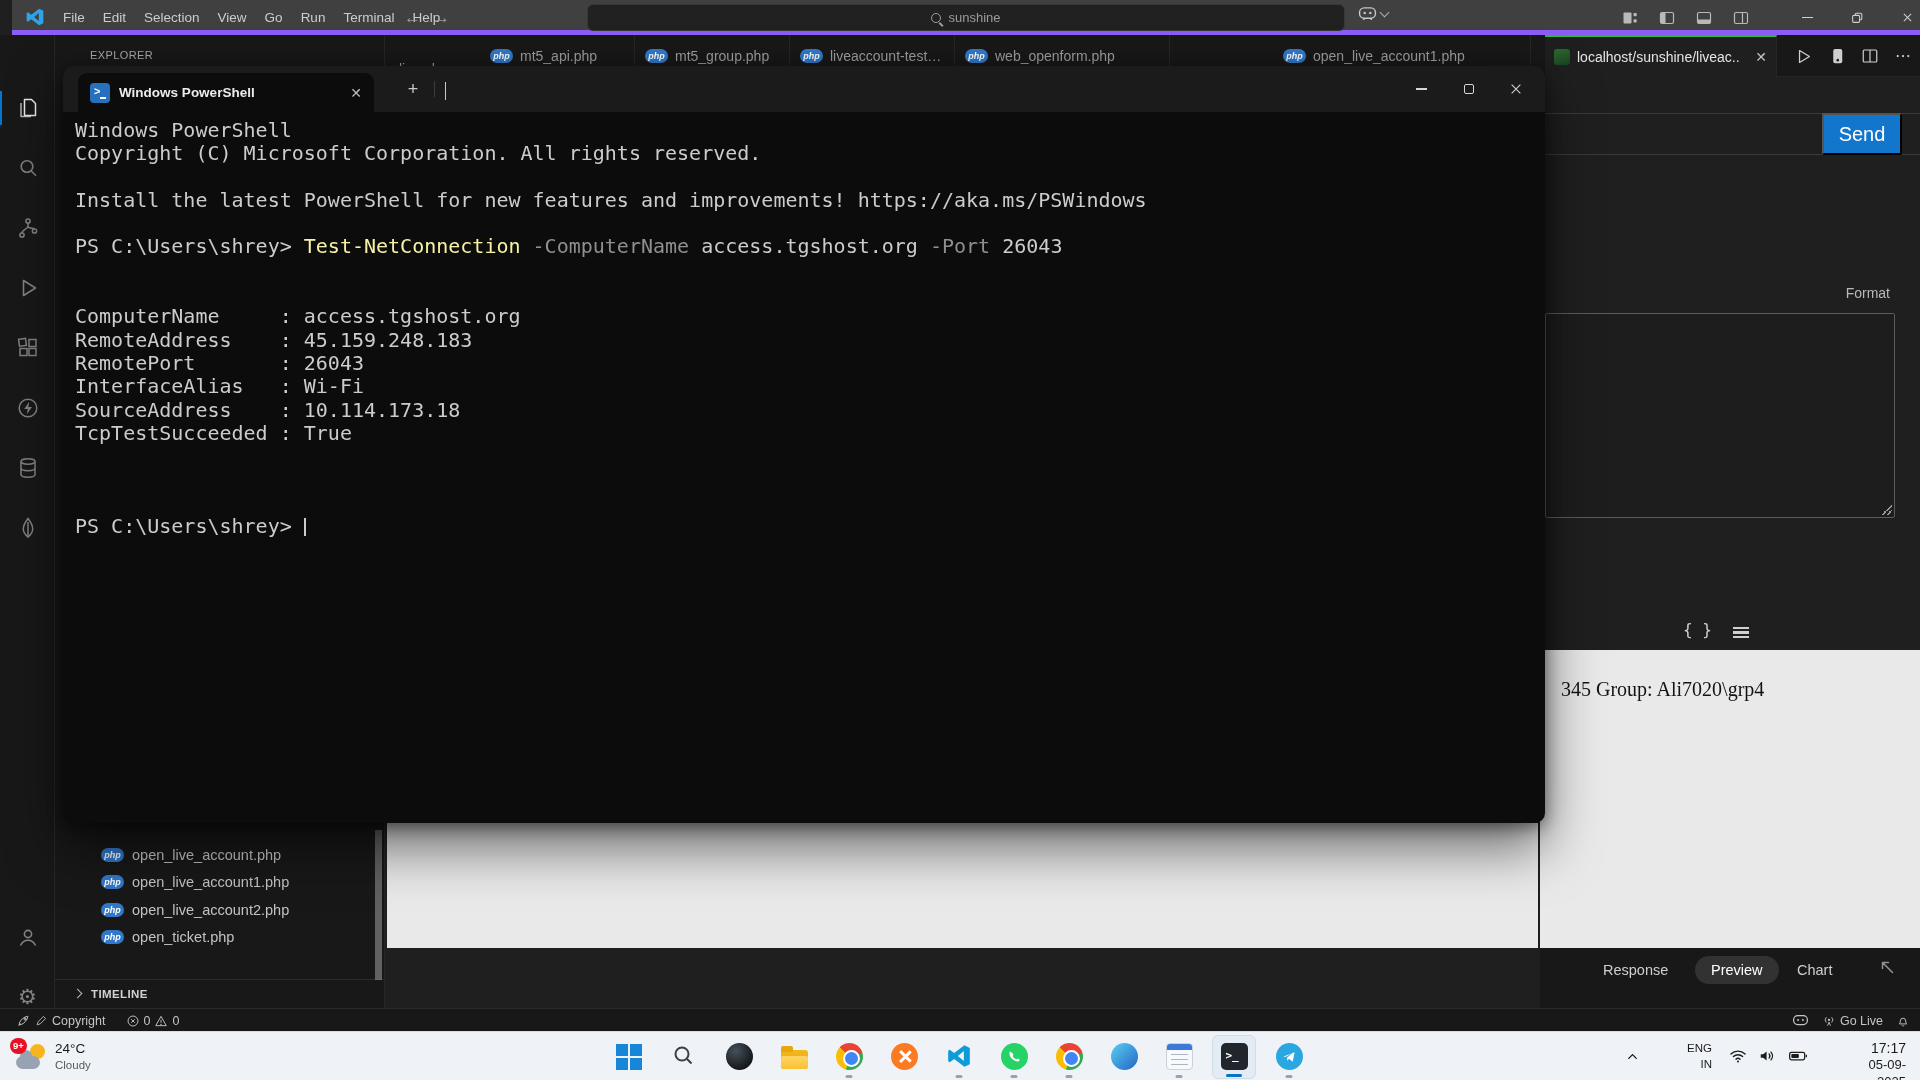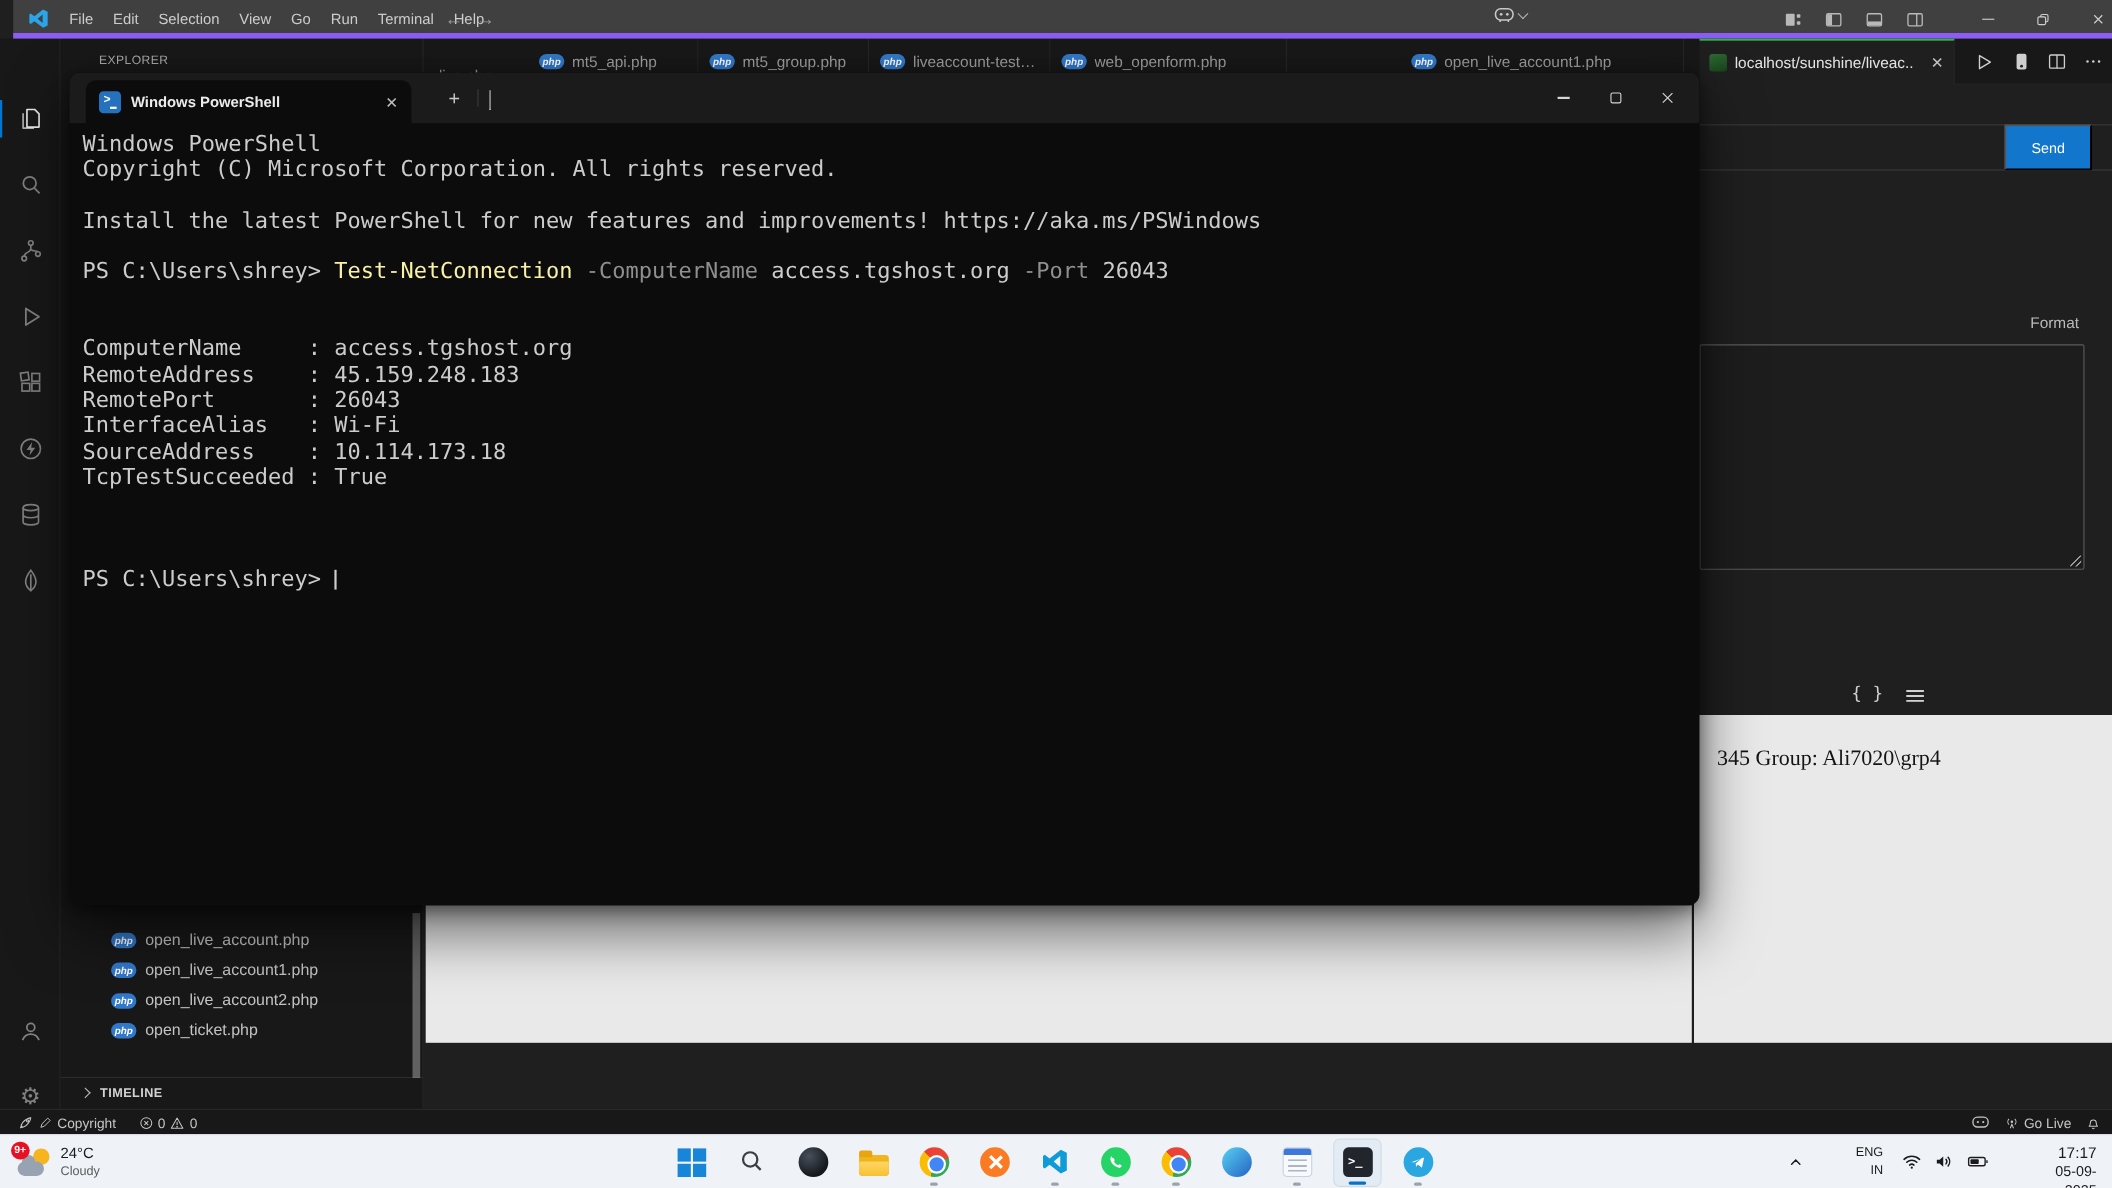--- a/index.html
+++ b/index.html
@@ -65,21 +65,21 @@
              border-top:2px solid #2db83d;display:flex;align-items:center;gap:7px;padding:0 9px;color:#e4e4e4;font-size:14px;}
   .favicon{width:16px;height:16px;border-radius:3px;background:linear-gradient(160deg,#2e6b33,#17421c);
            color:#bfe8c2;font-size:7px;font-weight:bold;display:flex;align-items:center;justify-content:center;flex:none;}
   .tab-label{overflow:hidden;text-overflow:ellipsis;white-space:nowrap;flex:1;}
   .tab-close{color:#c0c0c0;font-size:14px;flex:none;}
   .editor-actions{position:absolute;right:8px;top:0;height:42px;display:flex;align-items:center;gap:15px;color:#cfcfcf;}
 
   
   .url-row{position:absolute;left:1157px;top:78px;width:378px;height:42px;border-top:1px solid #3a3a3a;border-bottom:1px solid #3a3a3a;}
   .send-btn{position:absolute;left:1437px;top:78px;width:80px;height:42px;background:#1277cc;color:#fff;
-            font-size:13px;display:flex;align-items:center;justify-content:center;border-radius:2px;}
+            font-size:20px;display:flex;align-items:center;justify-content:center;border-radius:2px;}
   .format-label{position:absolute;right:30px;top:250px;color:#b9b9b9;font-size:14px;}
   .req-textarea{position:absolute;left:1160px;top:278px;width:350px;height:205px;border:1px solid #5c5c5c;
                 border-radius:2px;background:#1d1d1d;}
   .resize-handle{position:absolute;right:2px;bottom:2px;width:10px;height:10px;
      background:linear-gradient(135deg,transparent 0 45%,#9a9a9a 45% 55%,transparent 55% 70%,#9a9a9a 70% 80%,transparent 80%);}
   .braces-icon{position:absolute;left:1298px;top:585px;color:#d0d0d0;font-size:16px;font-family:"DejaVu Sans Mono",monospace;}
   .hamburger-icon{position:absolute;left:1348px;top:592px;width:16px;height:11px;
      background:repeating-linear-gradient(#d0d0d0 0 2px,transparent 2px 4.5px);}
   .webview{position:absolute;left:1155px;top:615px;width:380px;height:298px;background:#e9e9e9;}
   .webview p{margin:16px;padding:12px 0 0 5px;font-family:"Liberation Serif",serif;font-size:20px;color:#141414;}
@@ -189,20 +189,24 @@
         <div class="menu-item">View</div>
         <div class="menu-item">Go</div>
         <div class="menu-item">Run</div>
         <div class="menu-item">Terminal</div>
         <div class="menu-item">Help</div>
       </nav>
     <div class="nav-arrows">
       <span>←</span>
       <span>→</span>
     </div>
+    <div class="cmdcenter">
+      <span class="searchglyph"></span>
+      <span>sunshine</span>
+    </div>
     <div class="copilot-wrap">
       <span class="svgicon">
         <svg width="19" height="15" viewBox="0 0 20 16" fill="none" stroke="#c8c8c8" stroke-width="1.5">
           <rect x="1.5" y="2" width="17" height="11" rx="5"></rect>
             <circle cx="7" cy="7.5" r="1.3" fill="#c8c8c8" stroke="none"></circle>
             <circle cx="13" cy="7.5" r="1.3" fill="#c8c8c8" stroke="none"></circle>
             <path d="M6 13v2M14 13v2"></path>
         </svg>
         </span>
       <span class="chev-down"></span>
@@ -433,20 +437,28 @@
       <span class="resize-handle"></span>
     </div>
     <div class="braces-icon">{ }</div>
     <div class="hamburger-icon"></div>
 
     <div class="webview">
       <p>345 Group: Ali7020\grp4</p>
     </div>
     <div class="preview-strip"></div>
 
+    <div class="bottombar">
+      <span id="bottomTabs"><span class="bt-label" style="left: 63px;">Response</span><span class="bt-pill" style="left: 155px;">Preview</span><span class="bt-label" style="left: 257px;">Chart</span></span>
+      <span class="expand-icon svgicon">
+          <svg width="20" height="20" viewBox="0 0 20 20" fill="none" stroke="currentColor" stroke-width="1.5" stroke-linecap="round">
+            <path d="M4.5 4.5h6M4.5 4.5v6M4.5 4.5l10 10"></path>
+          </svg>
+        </span>
+    </div>
   </main>
 
   <section class="ps-window">
     <div class="ps-titlebar">
       <div class="ps-tab">
         <span class="ps-badge"></span>
         <span class="ps-tab-title">Windows PowerShell</span>
         <span class="ps-tab-close">✕</span>
       </div>
       <div class="ps-plus">+</div>

